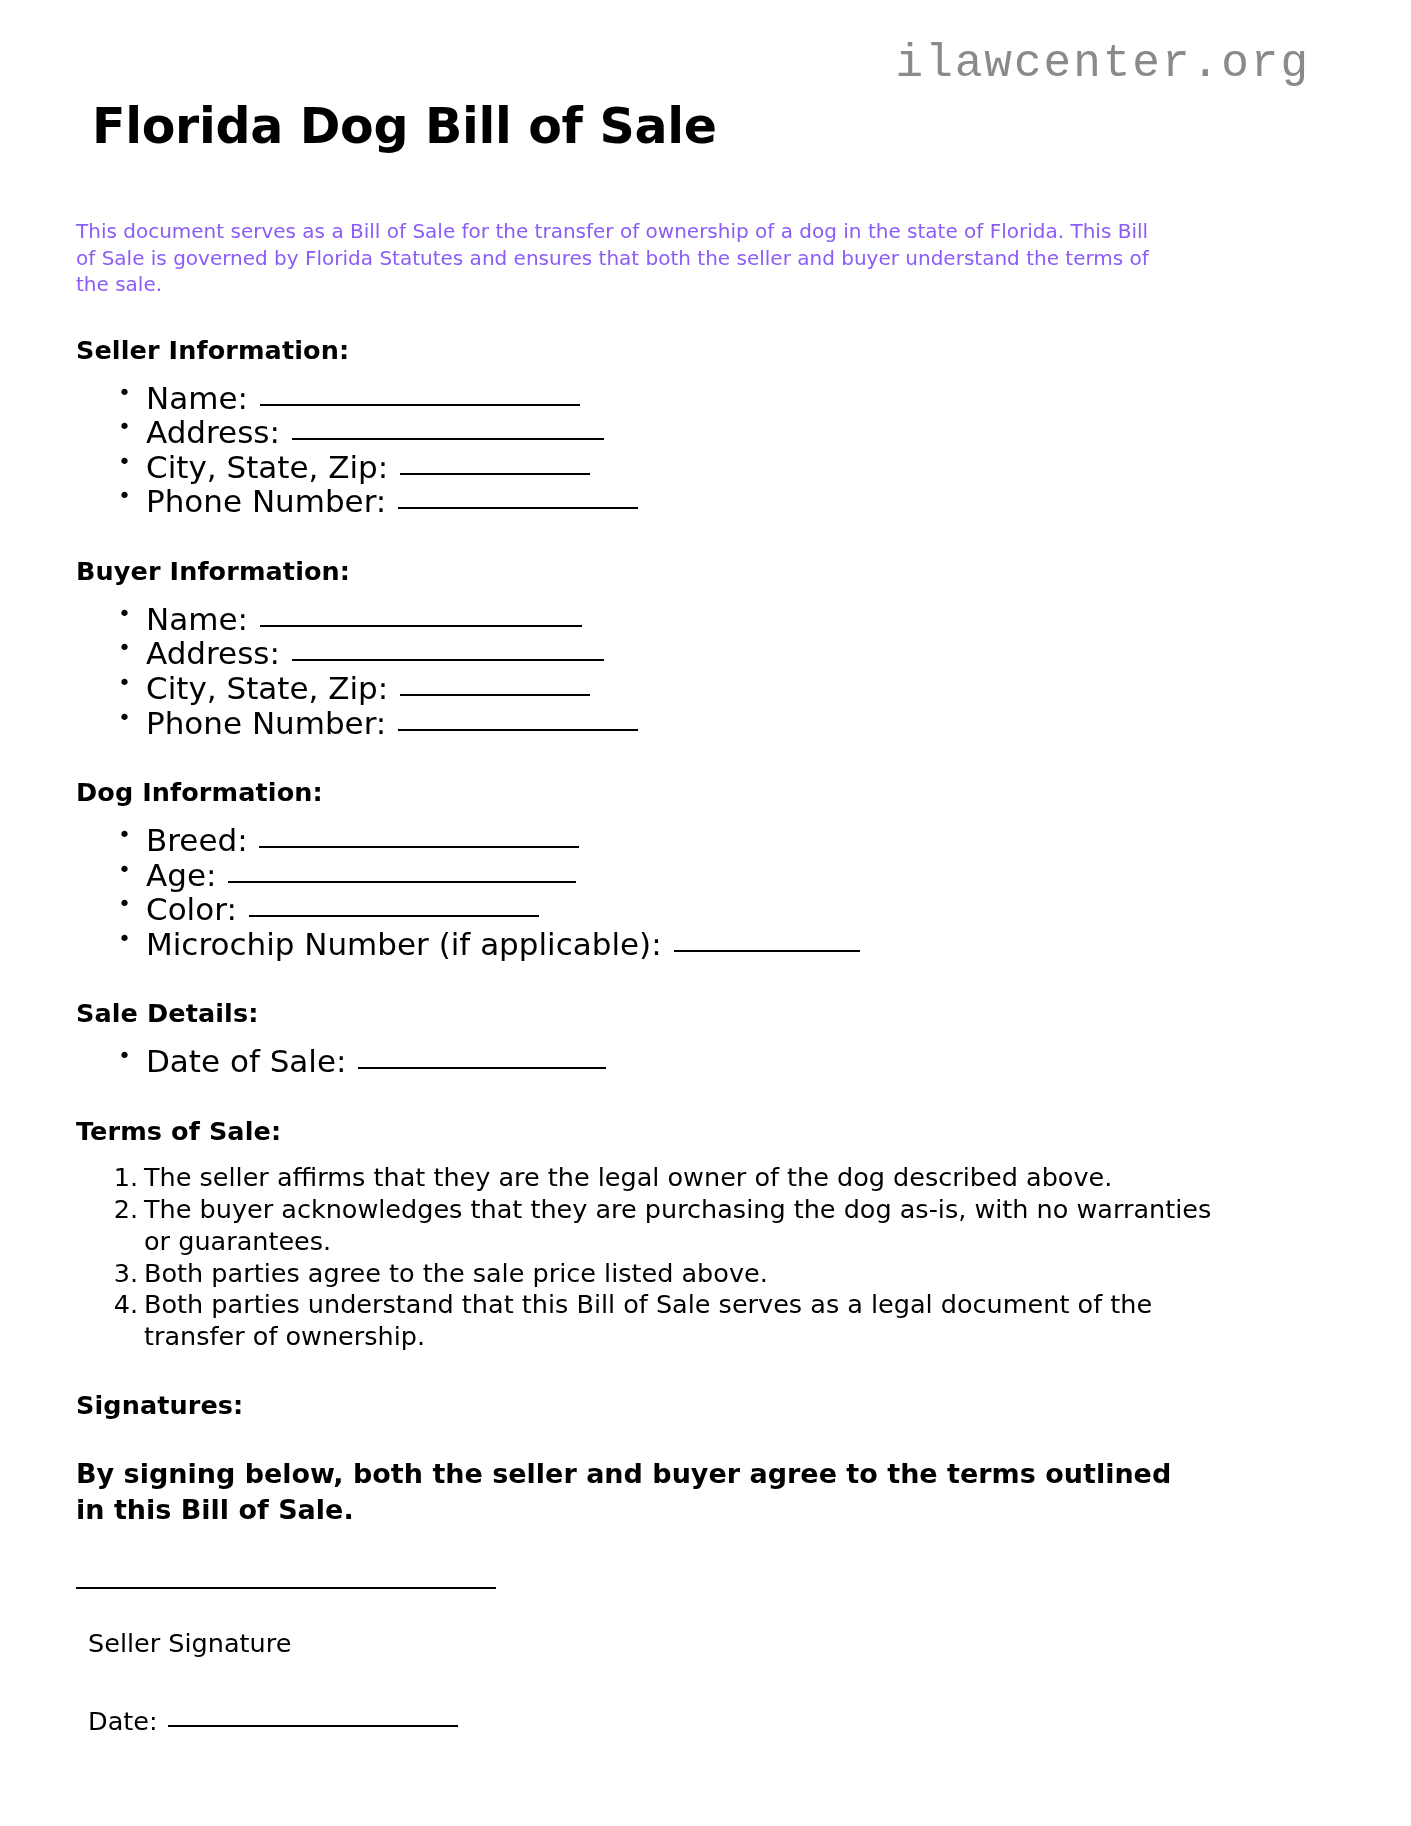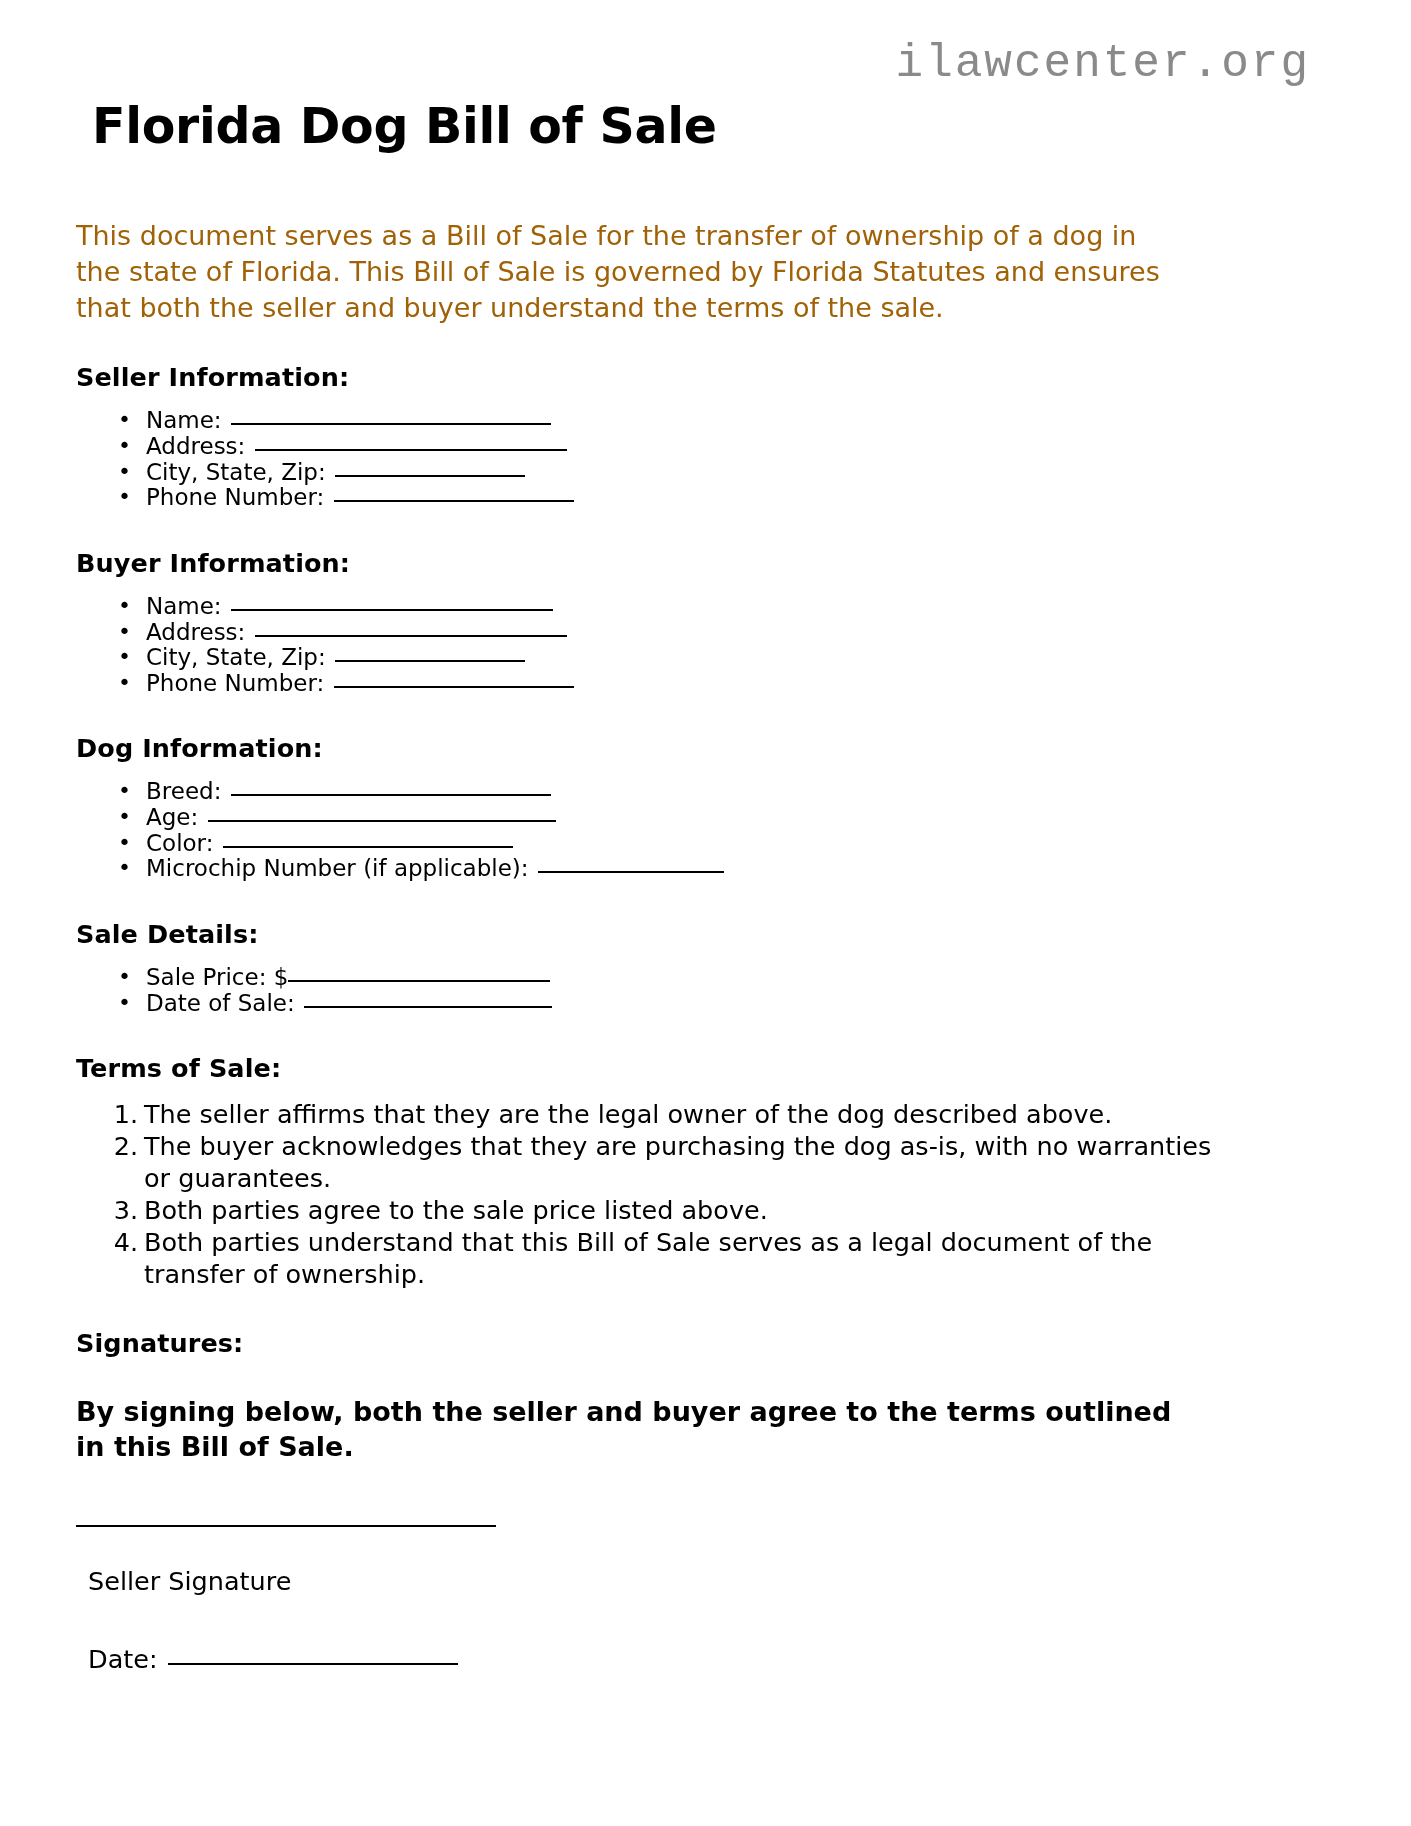--- a/index.html
+++ b/index.html
@@ -50,43 +50,43 @@
     letter-spacing: -0.3px;
     line-height: 1.05;
     color: #000;
   }
 
   
   .intro {
     margin: 0;
     padding-top: 50px;
     width: 1090px;
-    font-size: 27px;
+    font-size: 20px;
     line-height: 1.32;
-    color: #a16207;
+    color: #8b5cf6;
   }
 
   
   .section-heading {
     margin: 0;
     padding-top: 37px;
     font-size: 25.5px;
     font-weight: bold;
     letter-spacing: 0.1px;
   }
 
   
   ul.field-list {
     margin: 0;
     padding: 16px 0 0 70px;
     list-style: none;
   }
   ul.field-list li {
     position: relative;
-    font-size: 23px;
+    font-size: 31px;
     line-height: 1.115;
     padding-left: 0;
     white-space: nowrap;
   }
   ul.field-list li::before {
     content: "\2022";
     position: absolute;
     left: -28px;
     top: 0;
     font-size: 22px;
@@ -183,21 +183,20 @@
     <h2 class="section-heading">Dog Information:</h2>
     <ul class="field-list">
       <li><span>Breed:</span> <span class="fill-line" style="width:320px"></span></li>
       <li><span>Age:</span> <span class="fill-line" style="width:348px"></span></li>
       <li><span>Color:</span> <span class="fill-line" style="width:290px"></span></li>
       <li><span>Microchip Number (if applicable):</span> <span class="fill-line" style="width:186px"></span></li>
     </ul>
 
     <h2 class="section-heading">Sale Details:</h2>
     <ul class="field-list">
-      <li><span>Sale Price: $</span><span class="fill-line fill-tight" style="width:262px"></span></li>
       <li><span>Date of Sale:</span> <span class="fill-line" style="width:248px"></span></li>
     </ul>
 
     <h2 class="section-heading">Terms of Sale:</h2>
     <ol class="terms-list">
       <li>The seller affirms that they are the legal owner of the dog described above.</li>
       <li>The buyer acknowledges that they are purchasing the dog as-is, with no warranties or guarantees.</li>
       <li>Both parties agree to the sale price listed above.</li>
       <li>Both parties understand that this Bill of Sale serves as a legal document of the transfer of ownership.</li>
     </ol>

